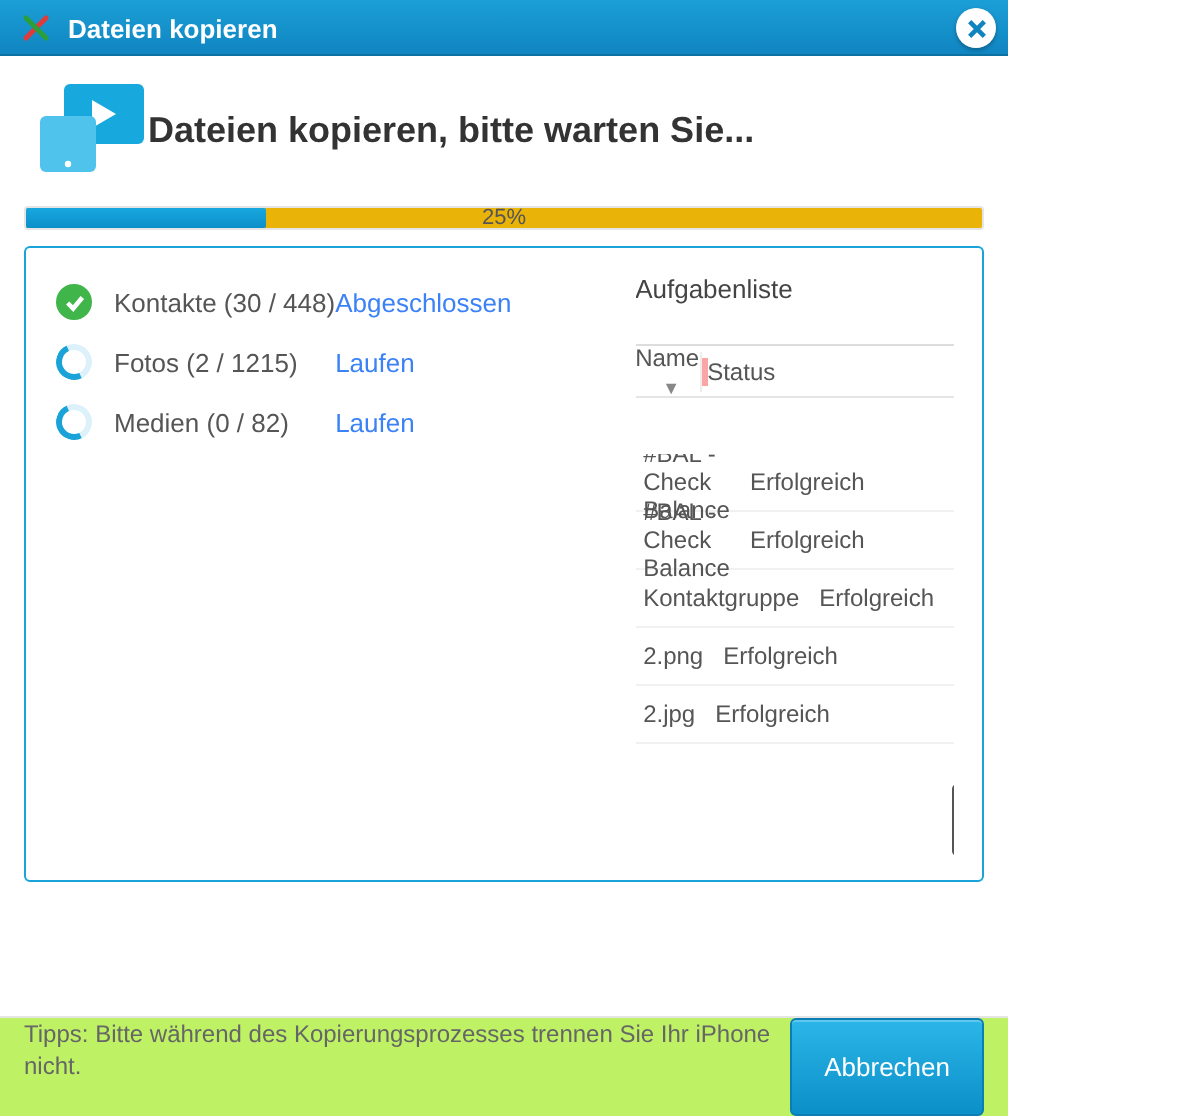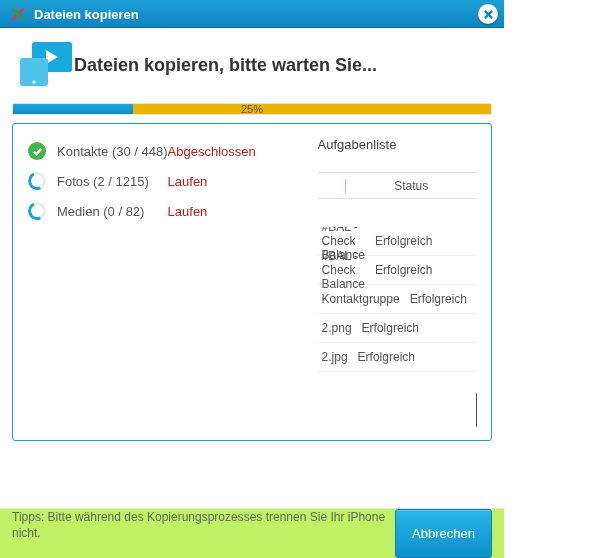--- a/index.html
+++ b/index.html
@@ -64,42 +64,42 @@
     display: flex;
     flex-direction: row;
   }
   .cat-list { margin-bottom: 18px; }
   .cat-row { display: flex; align-items: center; height: 30px; }
   .cat-icon {
     width: 20px; height: 20px; margin-right: 10px; flex: 0 0 20px;
     display: flex; align-items: center; justify-content: center;
   }
   .cat-name { flex: 1; color: #555; }
-  .cat-status { width: 150px; color: #b91c1c; }
+  .cat-status { width: 150px; color: #3b82f6; }
   .check-circle {
     width: 18px; height: 18px; border-radius: 50%;
     background: #3fb54a; display: flex; align-items: center; justify-content: center;
   }
   .check-circle svg { width: 11px; height: 11px; stroke: #fff; stroke-width: 2.5; fill: none; }
   .spin-circle {
     width: 18px; height: 18px; border-radius: 50%;
     border: 3px solid #1aa3d8;
     border-top-color: rgba(26,163,216,0.15);
     border-right-color: rgba(26,163,216,0.15);
     transform: rotate(20deg);
   }
   .task-area { flex: 1; display: flex; flex-direction: column; border-top: 1px solid rgba(0,0,0,0); overflow: hidden; }
   .task-title { font-size: 13px; color: #444; padding-bottom: 20px; border-bottom: 1px solid #ddd; }
   .task-head {
     display: flex; height: 26px; align-items: center;
     border-bottom: 1px solid #e5e5e5;
     font-size: 12px; color: #555;
   }
   .th-name { flex: 1; text-align: center; position: relative; }
-  .th-status { width: 200px; text-align: center; border-left: 1px solid #fca5a5; margin-left: 27px; }
+  .th-status { width: 200px; border-left: 4px solid #fca5a5; }
   .sort-caret {
     font-size: 9px; color: #888; margin-left: 4px;
   }
   .th-sep { position: absolute; right: -1px; top: 4px; bottom: 4px; width: 1px; background: #eee; }
   .task-body { flex: 1; overflow: hidden; position: relative; margin-top: 28px; }
   .task-row {
     display: flex; height: 29px; align-items: center;
     border-bottom: 1px solid #f1f1f1;
     font-size: 12px; color: #555;
   }
@@ -193,20 +193,25 @@
               <span class="spin-circle"></span>
             </span>
             <span class="cat-name">Medien (0 / 82)</span>
             <span class="cat-status">Laufen</span>
           </div>
         </div>
 
       <div class="task-area">
         <div class="task-title">Aufgabenliste</div>
         <div class="task-head">
+          <div class="th-name">
+            <span>Name</span>
+            <span class="sort-caret">▼</span>
+            <span class="th-sep"></span>
+          </div>
           <div class="th-status">
             <span>Status</span>
           </div>
         </div>
         <div class="task-body" id="task-body">
           <div class="task-row">
               <div class="td-name">#BAL - Check Balance</div>
               <div class="td-status">Erfolgreich</div>
             </div>
             <div class="task-row">

